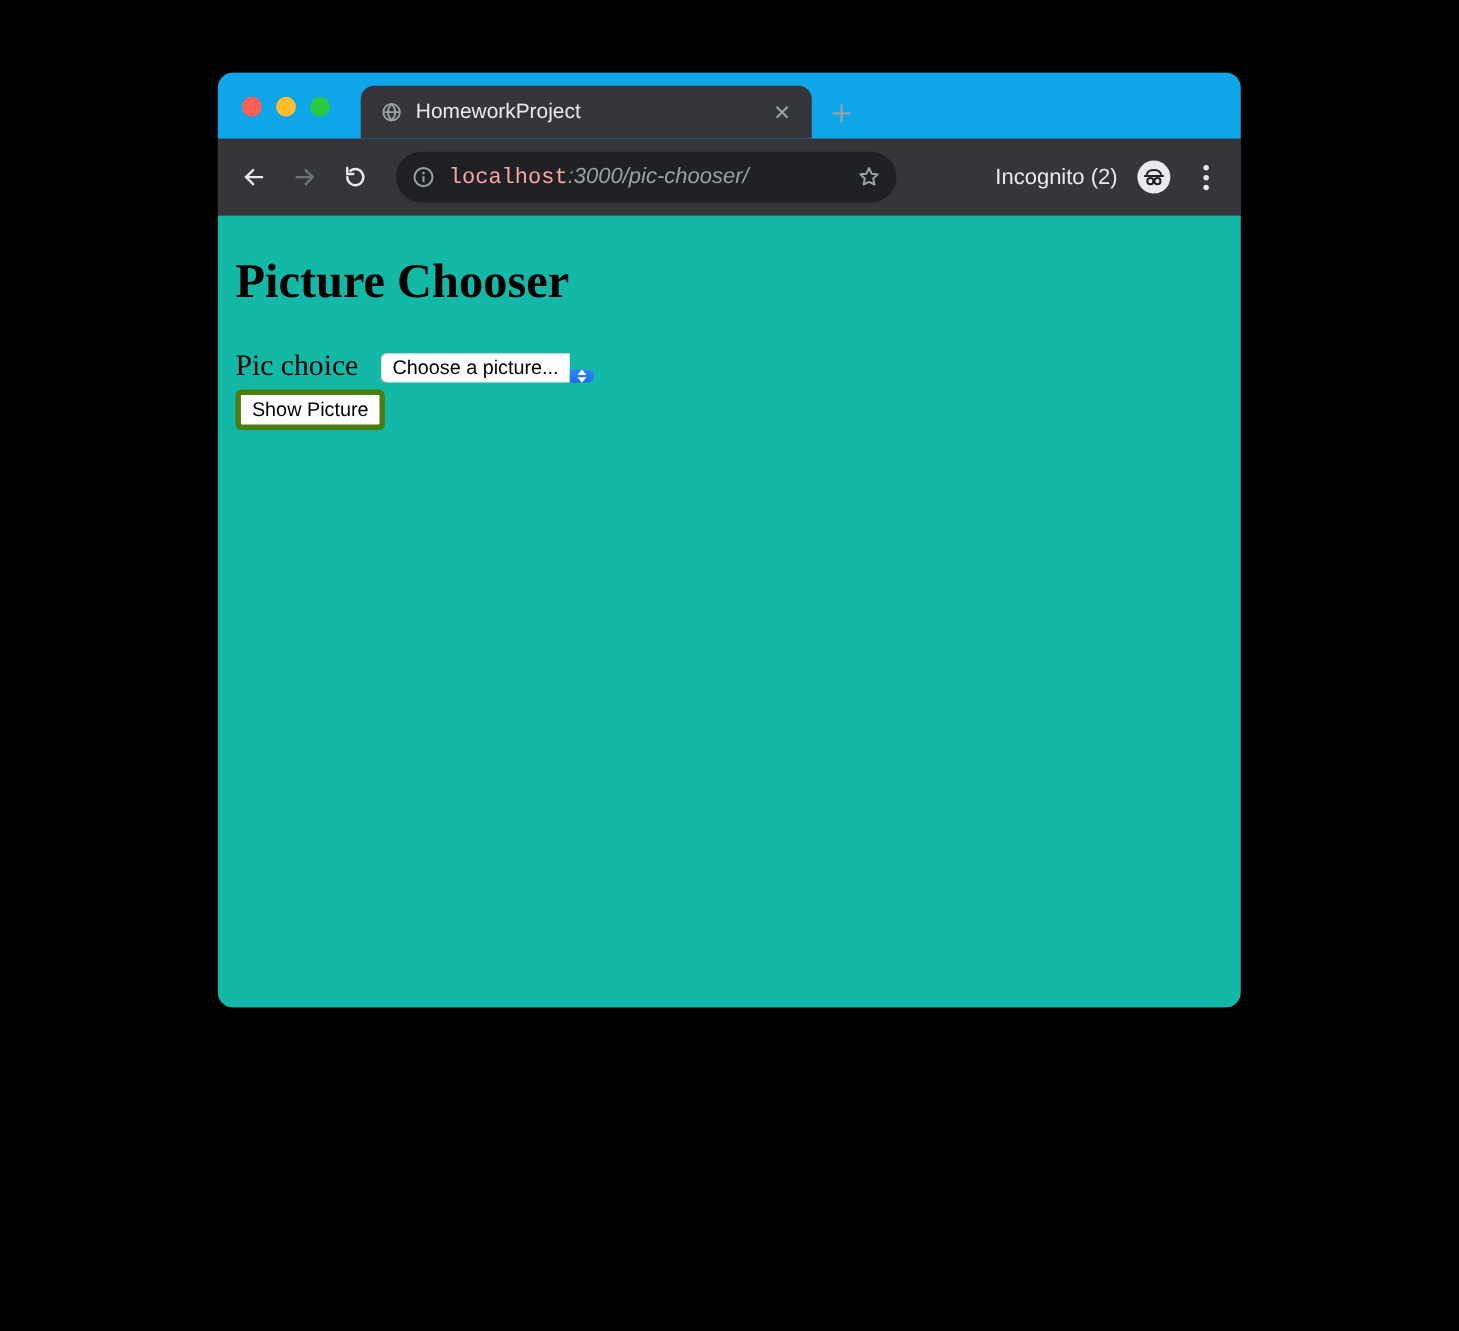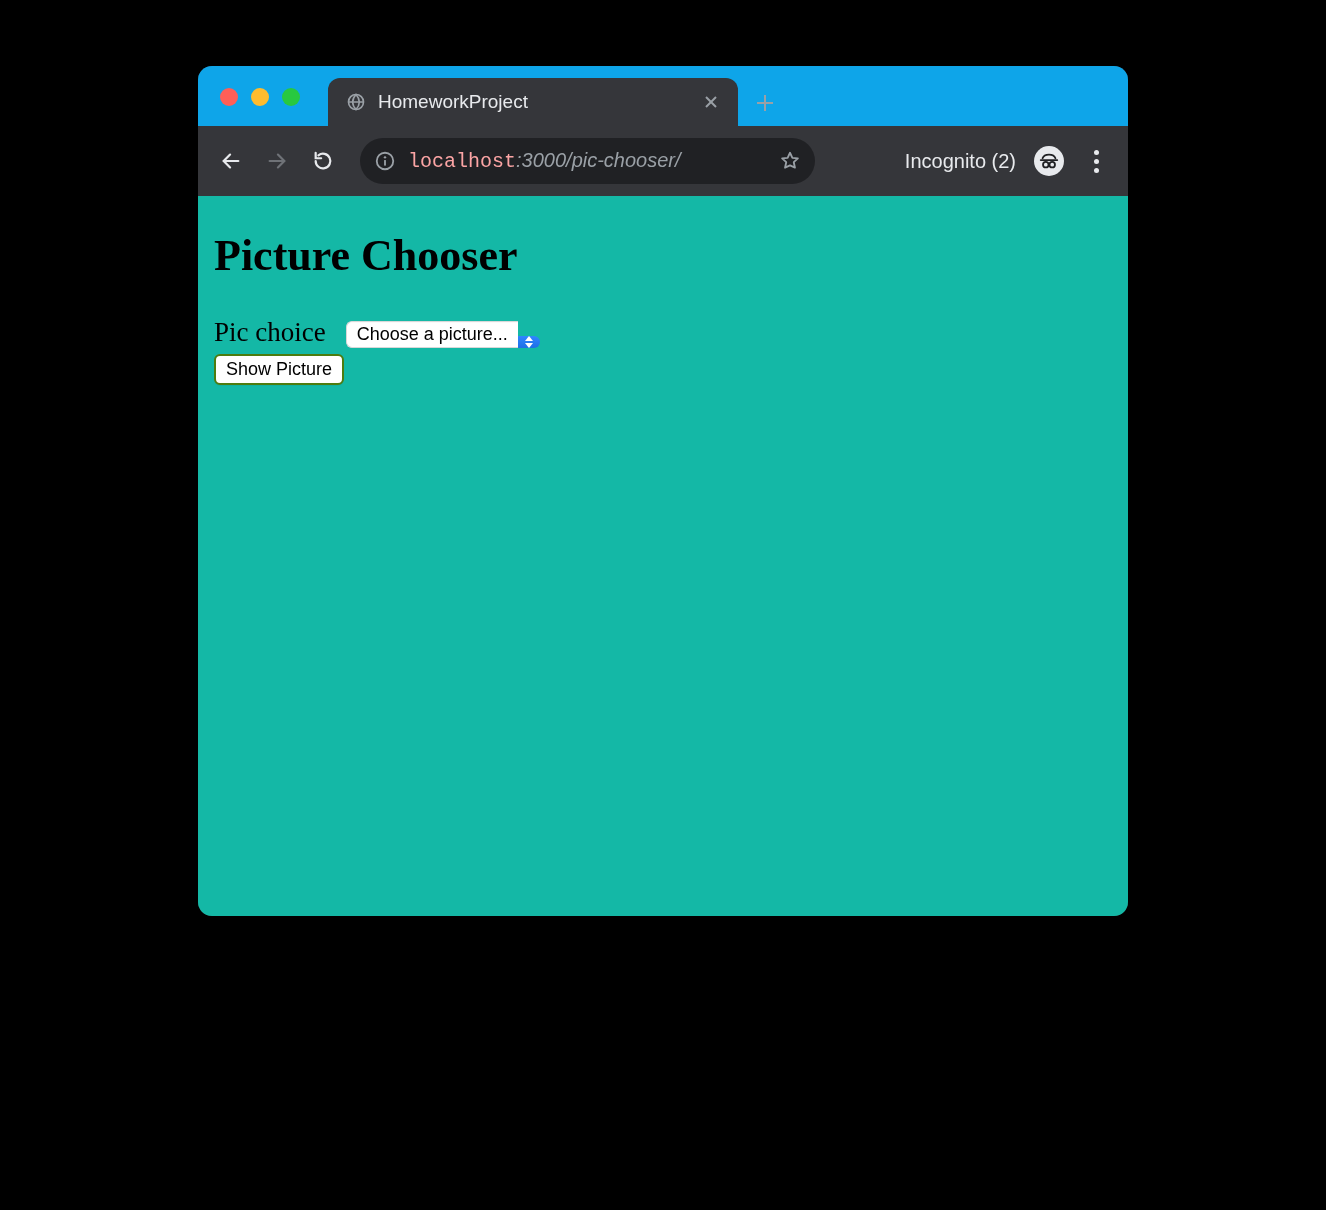--- a/index.html
+++ b/index.html
@@ -212,21 +212,21 @@
       width: 0; height: 0;
       border-left: 4px solid transparent;
       border-right: 4px solid transparent;
     }
     .select-arrows .up   { border-bottom: 5px solid #fff; margin-bottom: 1px;}
     .select-arrows .down { border-top: 5px solid #fff; margin-top: 1px;}
     .show-btn {
       margin-top: 6px;
       display: inline-block;
       background: #fff;
-      border: 2px solid #4d7c0f;
+      border: 5px solid #4d7c0f;
       border-radius: 6px;
       padding: 3px 10px;
       font-size: 18px;
       color: #000;
       box-shadow: 0 1px 0 rgba(0,0,0,.04);
     }
   </style>
 </head>
 <body>
 

